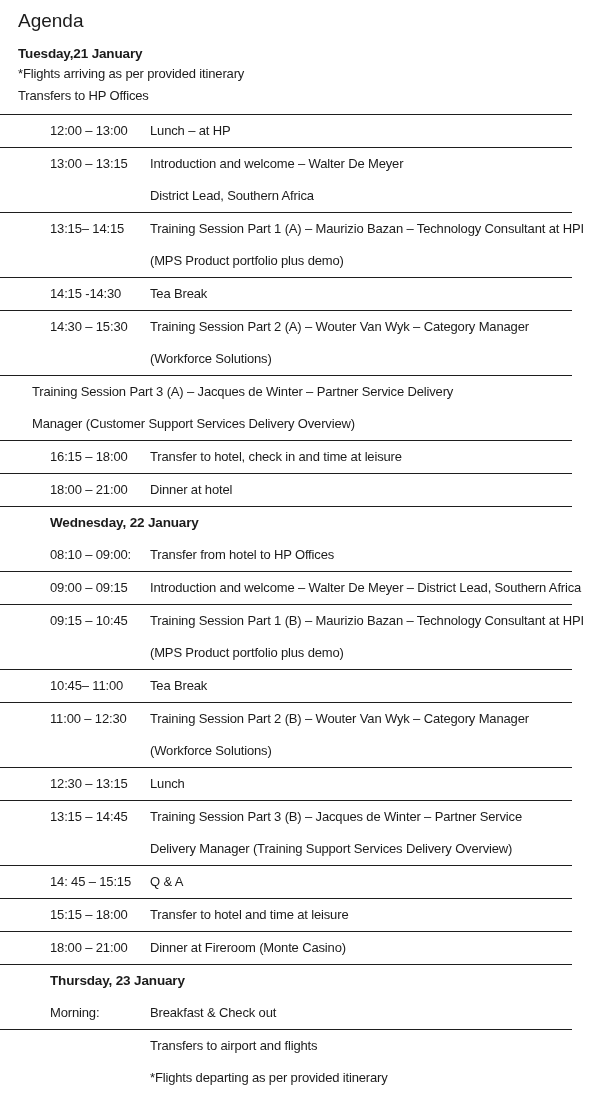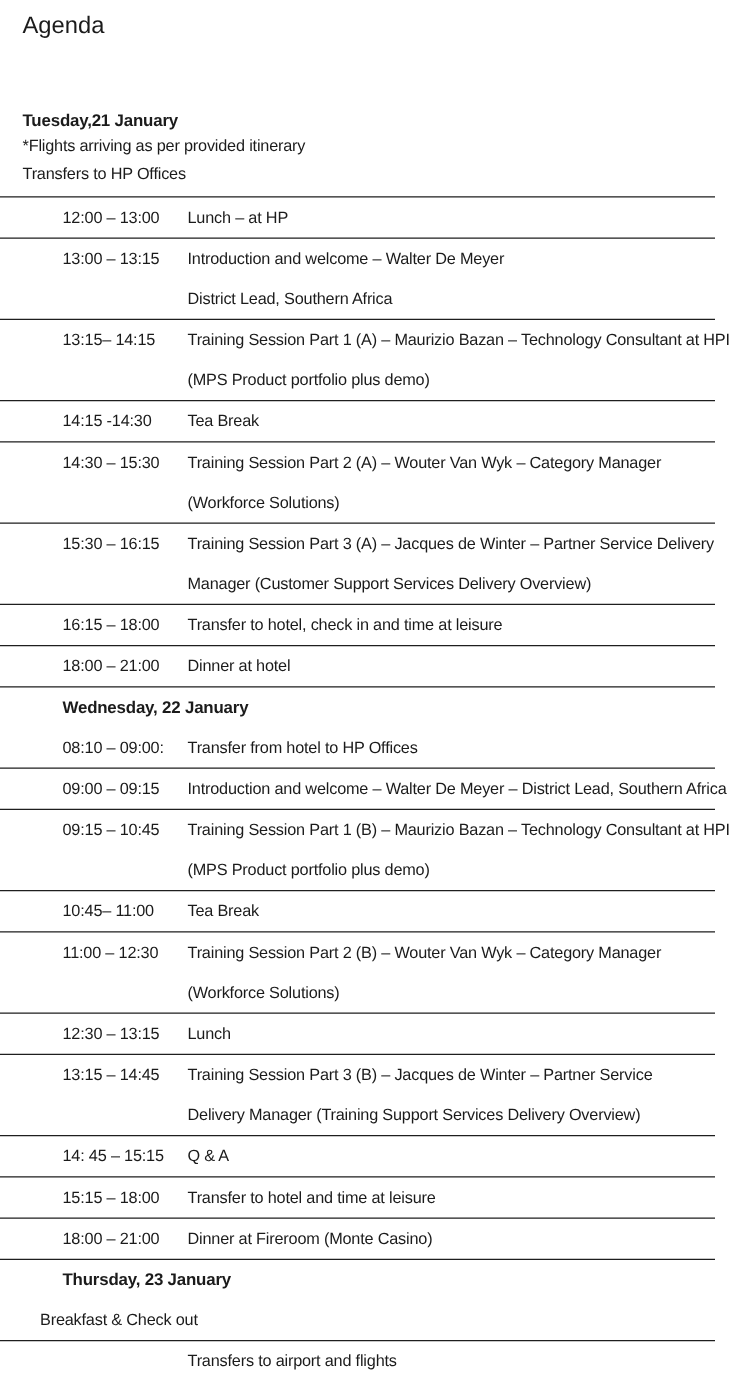--- a/index.html
+++ b/index.html
@@ -25,21 +25,20 @@
     padding: 9px 0 0 18px;
     line-height: 24px;
     letter-spacing: 0;
   }
 
   .intro { padding: 11px 0 7px 18px; }
   .intro-header {
     font-weight: 700;
     font-size: 13.5px;
     line-height: 19px;
-    margin-top: 43px;
   }
   .intro-line { line-height: 22px; white-space: nowrap; }
 
   .trow {
     display: flex;
     border-top: 1.5px solid #1e1e1e;
     padding-left: 32px;
   }
   .trow.no-line { border-top: none; }
 
@@ -106,21 +105,20 @@
         </div>
   </div>
       <div class="trow">
     <div class="tcol-time">14:30 – 15:30</div>
     <div class="tcol-desc">
           <div class="tline">Training Session Part 2 (A) – Wouter Van Wyk – Category Manager</div>
           <div class="tline">(Workforce Solutions)</div>
         </div>
   </div>
       <div class="trow">
-    <div class="tcol-time">15:30 – 16:15</div>
     <div class="tcol-desc">
           <div class="tline">Training Session Part 3 (A) – Jacques de Winter – Partner Service Delivery</div>
           <div class="tline">Manager (Customer Support Services Delivery Overview)</div>
         </div>
   </div>
       <div class="trow">
     <div class="tcol-time">16:15 – 18:00</div>
     <div class="tcol-desc">
           <div class="tline">Transfer to hotel, check in and time at leisure</div>
         </div>
@@ -194,20 +192,21 @@
       <div class="trow">
     <div class="tcol-time">18:00 – 21:00</div>
     <div class="tcol-desc">
           <div class="tline">Dinner at Fireroom (Monte Casino)</div>
         </div>
   </div>
       <div class="trow trow-day">
     <div class="tday">Thursday, 23 January</div>
   </div>
       <div class="trow no-line">
+    <div class="tcol-time">Morning:</div>
     <div class="tcol-desc">
           <div class="tline">Breakfast &amp; Check out</div>
         </div>
   </div>
       <div class="trow">
     <div class="tcol-time"></div>
     <div class="tcol-desc">
           <div class="tline">Transfers to airport and flights</div>
           <div class="tline">*Flights departing as per provided itinerary</div>
         </div>

